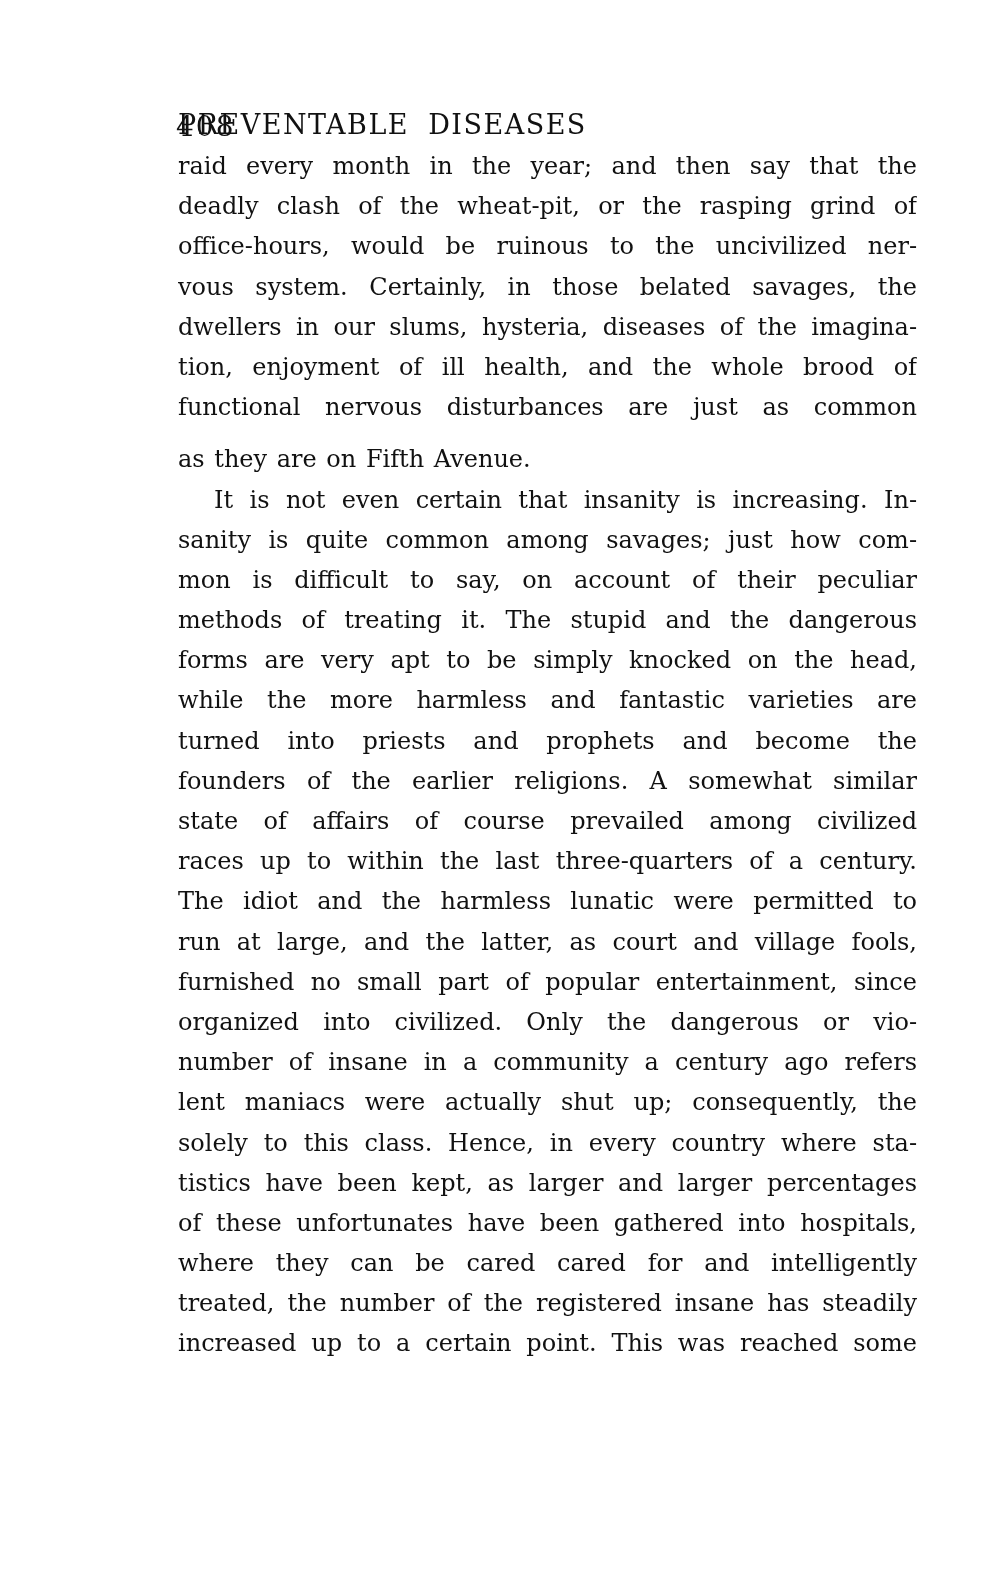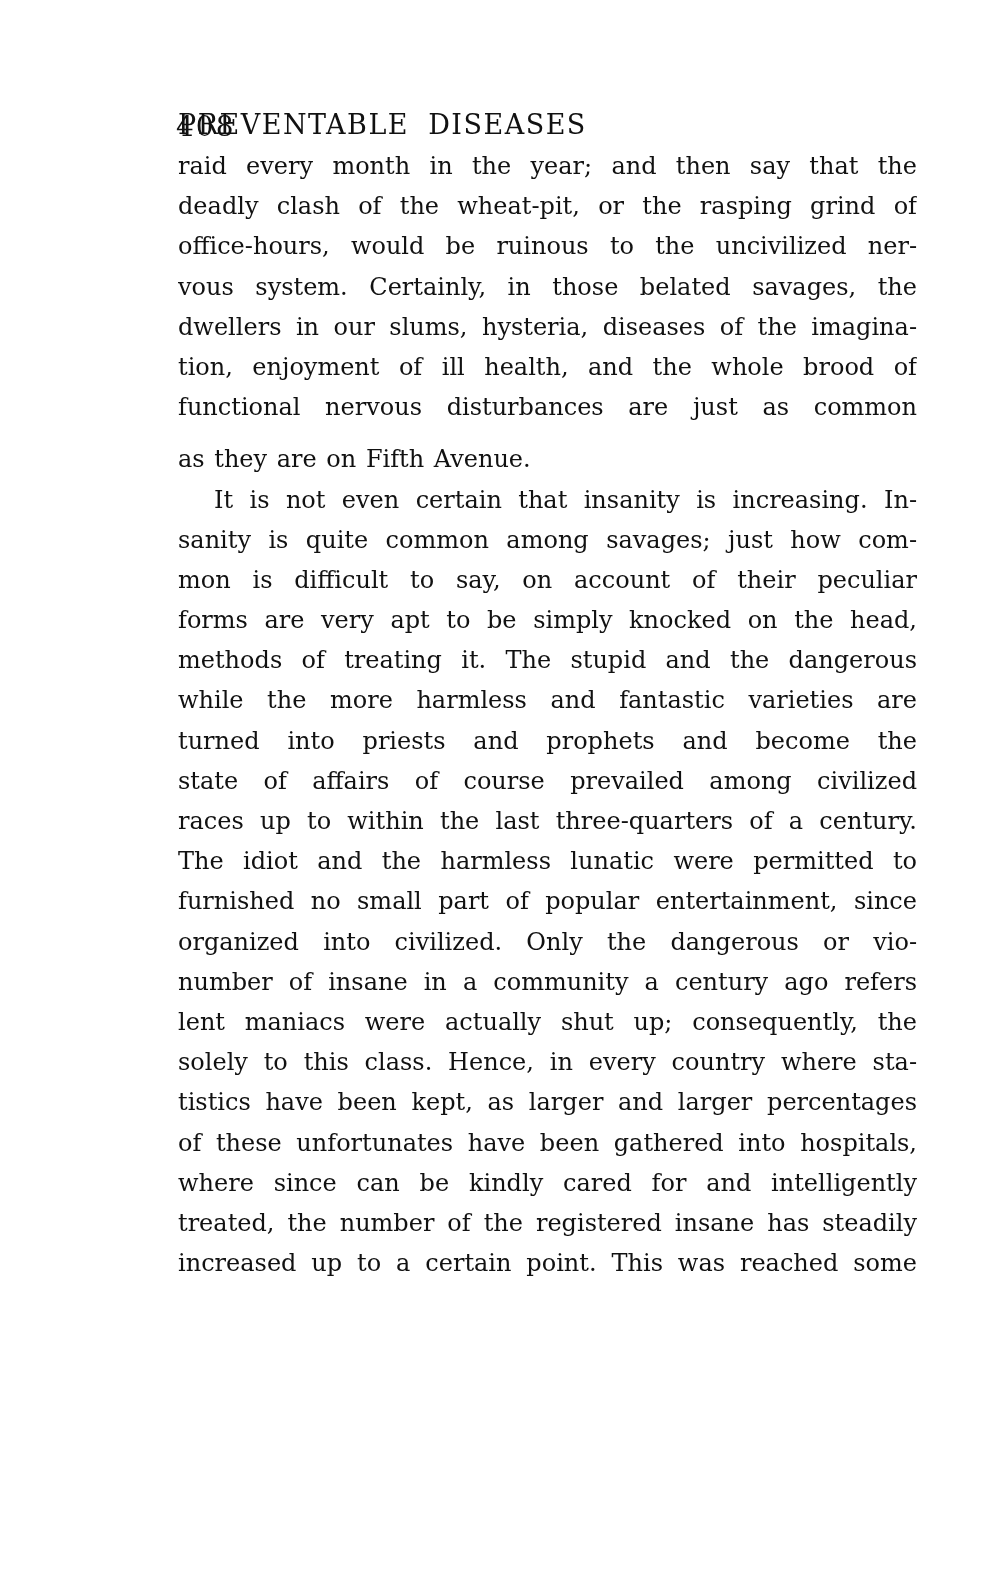--- a/index.html
+++ b/index.html
@@ -68,31 +68,33 @@
       <div class="line">deadly clash of the wheat-pit, or the rasping grind of</div>
       <div class="line">office-hours, would be ruinous to the uncivilized ner-</div>
       <div class="line">vous system.  Certainly, in those belated savages, the</div>
       <div class="line">dwellers in our slums, hysteria, diseases of the imagina-</div>
       <div class="line">tion, enjoyment of ill health, and the whole brood of</div>
       <div class="line">functional nervous disturbances are just as common</div>
       <div class="line plain">as they are on Fifth Avenue.</div>
       <div class="line ind">It is not even certain that insanity is increasing.  In-</div>
       <div class="line">sanity is quite common among savages; just how com-</div>
       <div class="line">mon is difficult to say, on account of their peculiar</div>
+      <div class="line">methods of treating it.  The stupid and the dangerous</div>
       <div class="line">forms are very apt to be simply knocked on the head,</div>
-      <div class="line">methods of treating it.  The stupid and the dangerous</div>
       <div class="line">while the more harmless and fantastic varieties are</div>
       <div class="line">turned into priests and prophets and become the</div>
+      <div class="line">founders of the earlier religions.  A somewhat similar</div>
       <div class="line">state of affairs of course prevailed among civilized</div>
       <div class="line">races up to within the last three-quarters of a century.</div>
       <div class="line">The idiot and the harmless lunatic were permitted to</div>
+      <div class="line">run at large, and the latter, as court and village fools,</div>
       <div class="line">furnished no small part of popular entertainment, since</div>
       <div class="line">organized into civilized.  Only the dangerous or vio-</div>
       <div class="line">number of insane in a community a century ago refers</div>
       <div class="line">lent maniacs were actually shut up; consequently, the</div>
       <div class="line">solely to this class.  Hence, in every country where sta-</div>
       <div class="line">tistics have been kept, as larger and larger percentages</div>
       <div class="line">of these unfortunates have been gathered into hospitals,</div>
-      <div class="line">where since can be kindly cared for and intelligently</div>
+      <div class="line">where they can be cared cared for and intelligently</div>
       <div class="line">treated, the number of the registered insane has steadily</div>
       <div class="line">increased up to a certain point.  This was reached some</div>
     </div>
 </div>
 
 </body></html>

